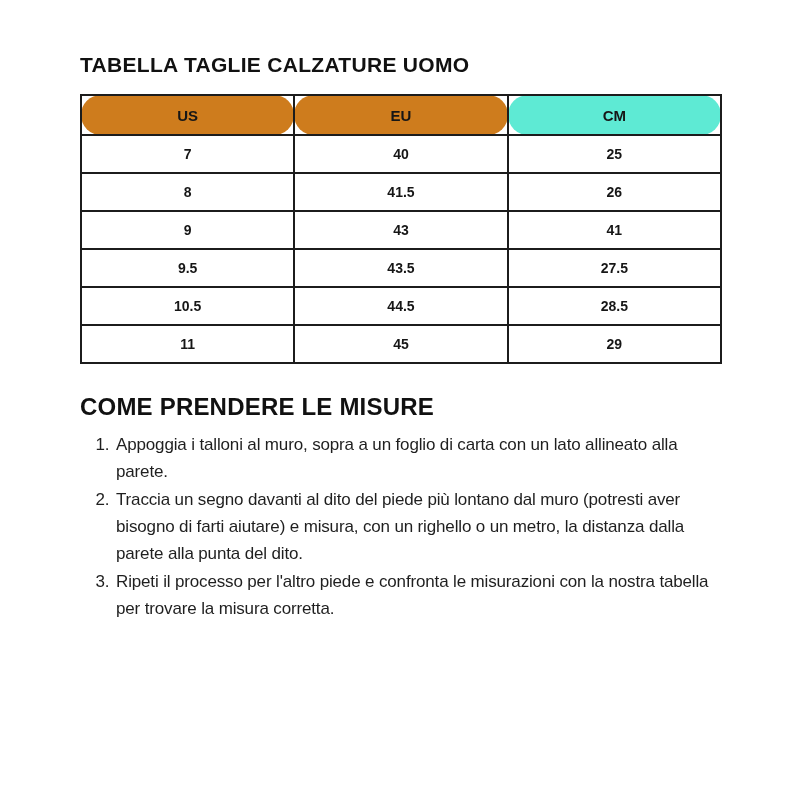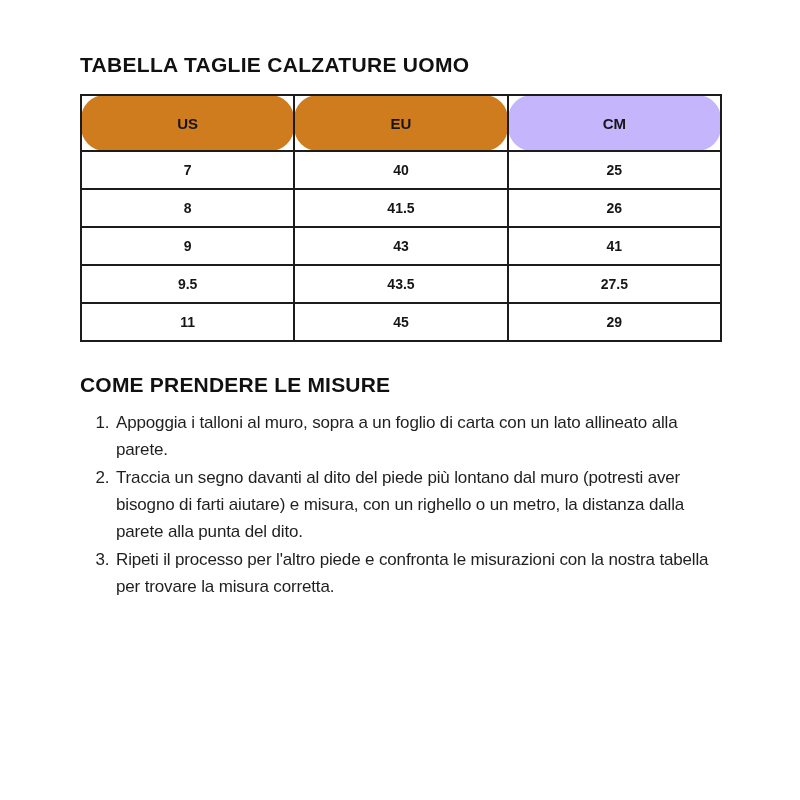--- a/index.html
+++ b/index.html
@@ -30,33 +30,33 @@
     table-layout: fixed;
   }
   table.size-table th,
   table.size-table td {
     border: 2px solid #1c1c1c;
     text-align: center;
     vertical-align: middle;
     font-weight: bold;
   }
   table.size-table th {
-    height: 56px;
+    height: 40px;
     font-size: 15px;
     color: #161616;
   }
   table.size-table td {
     height: 38px;
     font-size: 14px;
     color: #161616;
     background: #ffffff;
   }
   .section-heading {
     margin-top: 30px;
-    font-size: 21px;
+    font-size: 24px;
     font-weight: bold;
     letter-spacing: 0.2px;
     color: #111111;
     line-height: 26px;
   }
   ol.instructions {
     margin-top: 11px;
     padding-left: 34px;
     font-size: 17px;
     letter-spacing: -0.15px;
@@ -73,21 +73,21 @@
 
 <div class="page">
 
   <h1 class="page-title">TABELLA TAGLIE CALZATURE UOMO</h1>
 
   <table class="size-table">
     <thead>
       <tr>
         <th class="hdr" style="background: rgb(206, 124, 29);">US</th>
         <th class="hdr" style="background: rgb(206, 124, 29); text-align: center;">EU</th>
-        <th class="hdr" style="background: #c4b5fd;">CM</th>
+        <th class="hdr" style="background: #5eead4;">CM</th>
       </tr>
     </thead>
     <tbody>
       <tr>
         <td>7</td>
         <td>40</td>
         <td>25</td>
       </tr>
       <tr>
         <td>8</td>
@@ -98,20 +98,25 @@
         <td>9</td>
         <td>43</td>
         <td>41</td>
       </tr>
       <tr>
         <td>9.5</td>
         <td>43.5</td>
         <td>27.5</td>
       </tr>
       <tr>
+        <td>10.5</td>
+        <td>44.5</td>
+        <td>28.5</td>
+      </tr>
+      <tr>
         <td>11</td>
         <td>45</td>
         <td>29</td>
       </tr>
     </tbody>
   </table>
 
   <h2 class="section-heading">COME PRENDERE LE MISURE</h2>
 
   <ol class="instructions">

